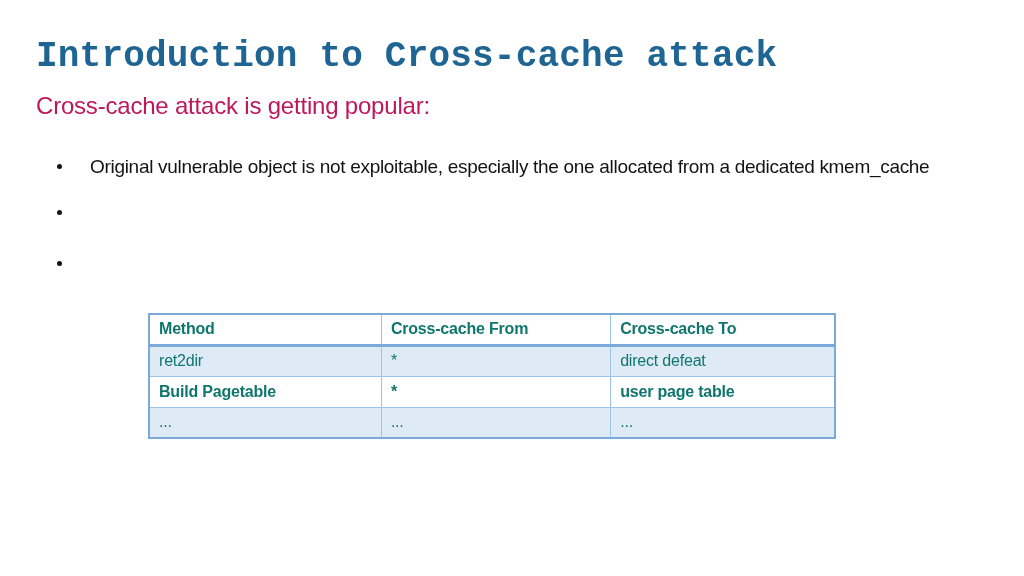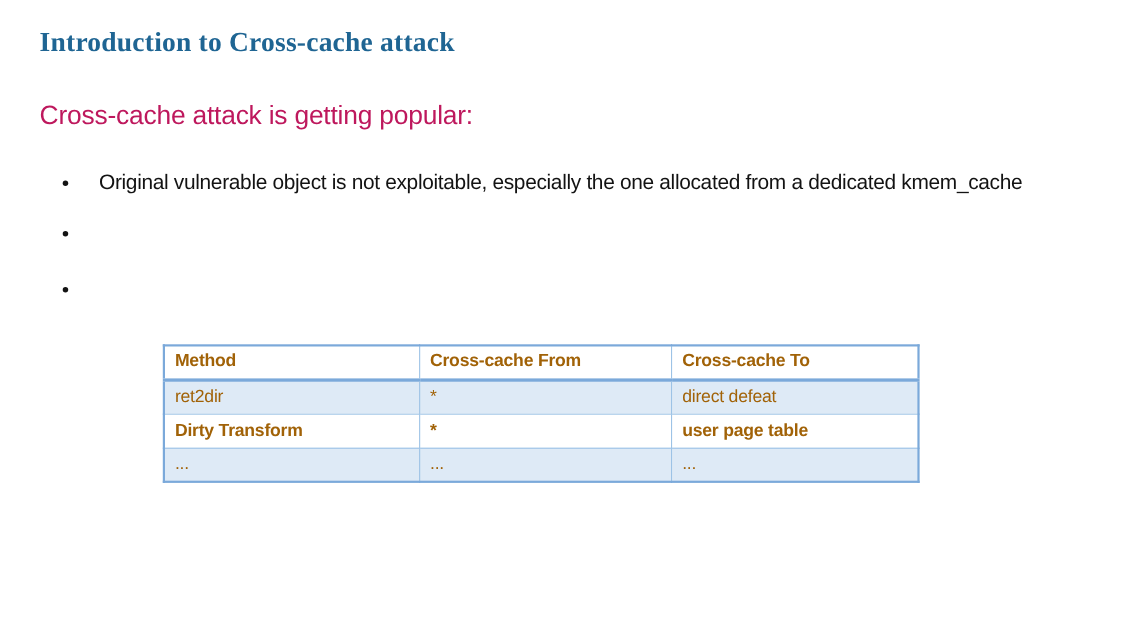--- a/index.html
+++ b/index.html
@@ -5,24 +5,24 @@
   * { margin: 0; padding: 0; box-sizing: border-box; }
   html, body { width: 1024px; height: 576px; background: #ffffff; overflow: hidden; }
   body { font-family: "Liberation Sans", sans-serif; color: #1a1a1a; position: relative; }
 
   .slide {
     position: absolute; left: 0; top: 0; width: 1024px; height: 576px;
     background: #ffffff;
   }
 
   .slide-title {
-    position: absolute; left: 36px; top: 25px;
-    font-size: 25px; font-weight: bold; letter-spacing: 0.2px;
+    position: absolute; left: 36px; top: 36px;
+    font-size: 36px; font-weight: bold; letter-spacing: 0.2px;
     color: #1F6593;
-    font-family: Liberation Serif, serif;
+    font-family: Liberation Mono, monospace;
   }
 
   .slide-subtitle {
     position: absolute; left: 36px; top: 92px;
     font-size: 24px; color: #be185d; letter-spacing: -0.2px;
   }
 
   .bullet-list { position: absolute; left: 0; top: 0; width: 1024px; }
 
   .bullet-item { position: absolute; left: 90px; width: 920px; font-size: 19px; letter-spacing: -0.3px; color: #131313; }
@@ -39,21 +39,21 @@
     width: 688px; border-collapse: collapse;
     font-size: 16px; letter-spacing: -0.2px;
     border: 2px solid #7BA9DA;
   }
   .xc-table th, .xc-table td {
     border: 1px solid #9DC3E6;
     text-align: left; vertical-align: middle;
     padding: 4px 8px 4px 9px;
     height: 31px;
     font-weight: normal;
-    color: #a16207;
+    color: #0f766e;
   }
   .xc-table col.c1 { width: 233px; }
   .xc-table col.c2 { width: 230px; }
   .xc-table col.c3 { width: 225px; }
 
   .xc-table thead th {
     font-weight: bold;
     background: #ffffff;
     border-bottom: 3px solid #7BA9DA;
   }
@@ -96,21 +96,21 @@
         <th>Cross-cache To</th>
       </tr>
     </thead>
     <tbody>
       <tr class="alt">
         <td>ret2dir</td>
         <td>*</td>
         <td>direct defeat</td>
       </tr>
       <tr class="plain bold-row">
-        <td>Dirty Transform</td>
+        <td>Build Pagetable</td>
         <td>*</td>
         <td>user page table</td>
       </tr>
       <tr class="alt">
         <td>...</td>
         <td>...</td>
         <td>...</td>
       </tr>
     </tbody>
   </table>

